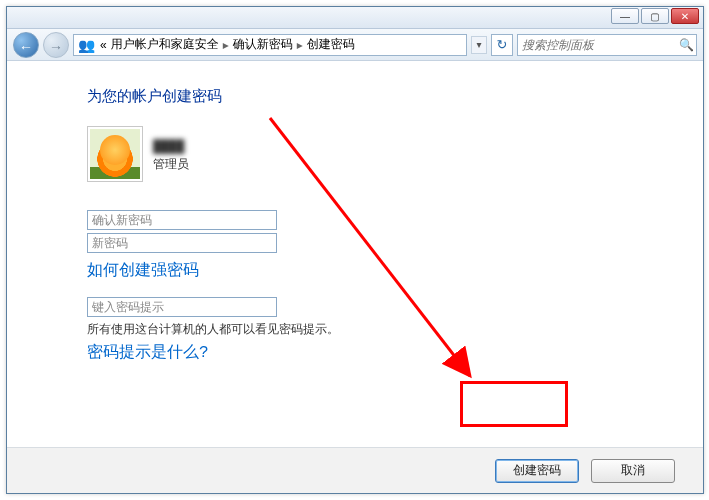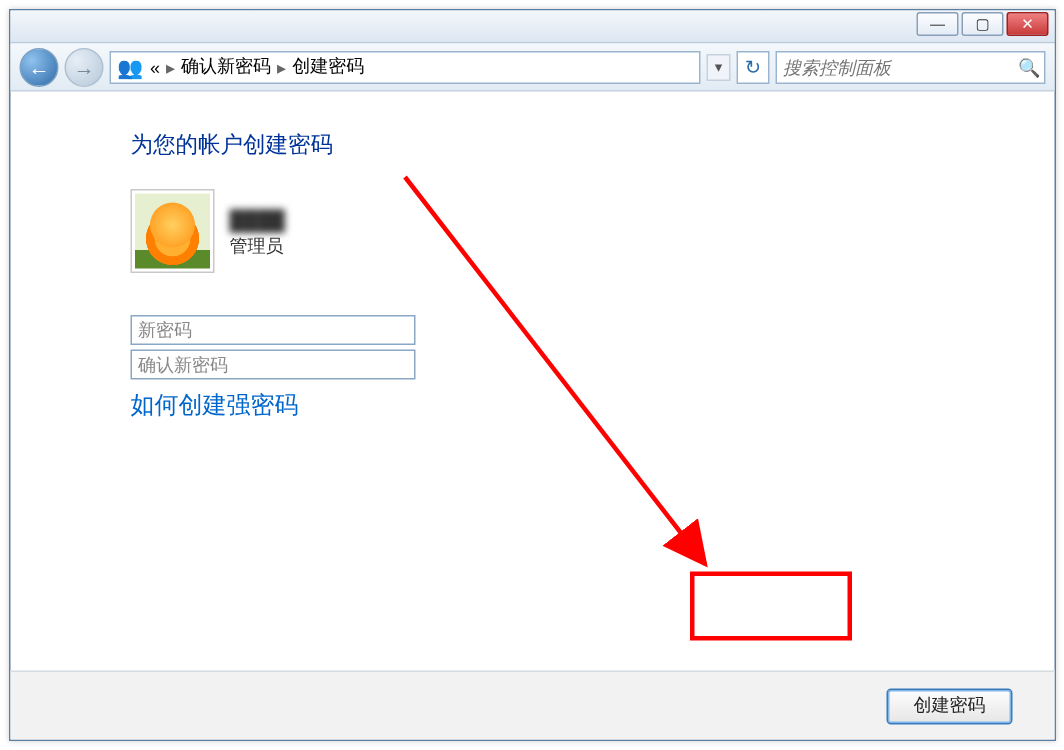--- a/index.html
+++ b/index.html
@@ -94,20 +94,21 @@
     padding: 0 4px; color:#888;
   }
   .searchbox input {
     flex:1;border:none;outline:none;font-size:12px;color:#888;font-style:italic;
   }
   .content {
     position:absolute;
     top:54px; left:0; right:0; bottom:46px;
     padding: 26px 0 0 80px;
     overflow:hidden;
+    font-family:Liberation Mono, monospace;
   }
   .heading {
     color:#003399;
     font-size:15px;
     margin-bottom: 20px;
   }
   .userrow { display:flex; gap:10px; align-items:center;}
   .avatar {
     width:56px;height:56px;
     border:1px solid #c8c8c8;
@@ -184,20 +185,21 @@
     <div class="winbtn">▢</div>
     <div class="winbtn close">✕</div>
   </div>
 
   <div class="navbar">
     <div class="navbtn">←</div>
     <div class="navbtn fwd">→</div>
     <div class="address">
       <span class="crumbicon">👥</span>
       <span>«</span>
+      <span>用户帐户和家庭安全</span>
       <span class="crumb-sep">▸</span>
       <span>确认新密码</span>
       <span class="crumb-sep">▸</span>
       <span>创建密码</span>
     </div>
     <div class="addr-dd">▾</div>
     <div class="refresh">↻</div>
     <div class="searchbox">
       <input placeholder="搜索控制面板" style="">
       <span>🔍</span>
@@ -211,29 +213,35 @@
       <div class="avatar">
           <div class="avatar-inner"></div>
         </div>
       <div class="userinfo">
         <div class="name">████</div>
         <div class="role">管理员</div>
       </div>
     </div>
 
     <div class="sect1">
+      <div class="field">确认新密码</div>
       <div class="field">新密码</div>
-      <div class="field">确认新密码</div>
       <a class="link">如何创建强密码</a>
     </div>
 
+    <div class="sect2">
+      <div class="field">键入密码提示</div>
+      <div class="bodytxt">所有使用这台计算机的人都可以看见密码提示。</div>
+      <a class="link">密码提示是什么?</a>
+    </div>
   </div>
 
   <div class="footer">
     <div class="btn primary">创建密码</div>
+    <div class="btn">取消</div>
   </div>
 
 </div>
 
 <svg class="anno-arrow" width="260" height="300">
   <defs>
     <marker id="ah" markerWidth="12" markerHeight="12" refX="9" refY="5" orient="auto">
       <path d="M0,0 L10,5 L0,10 z" fill="#ff0000"></path>
     </marker>
   </defs>

